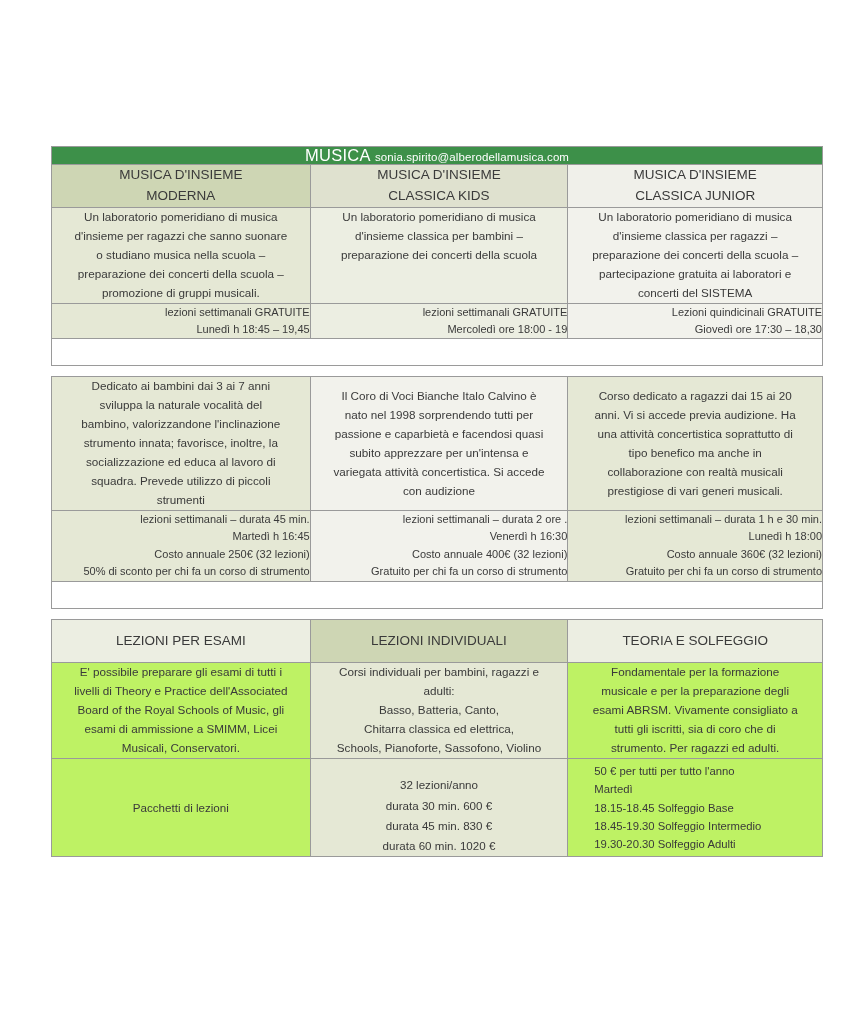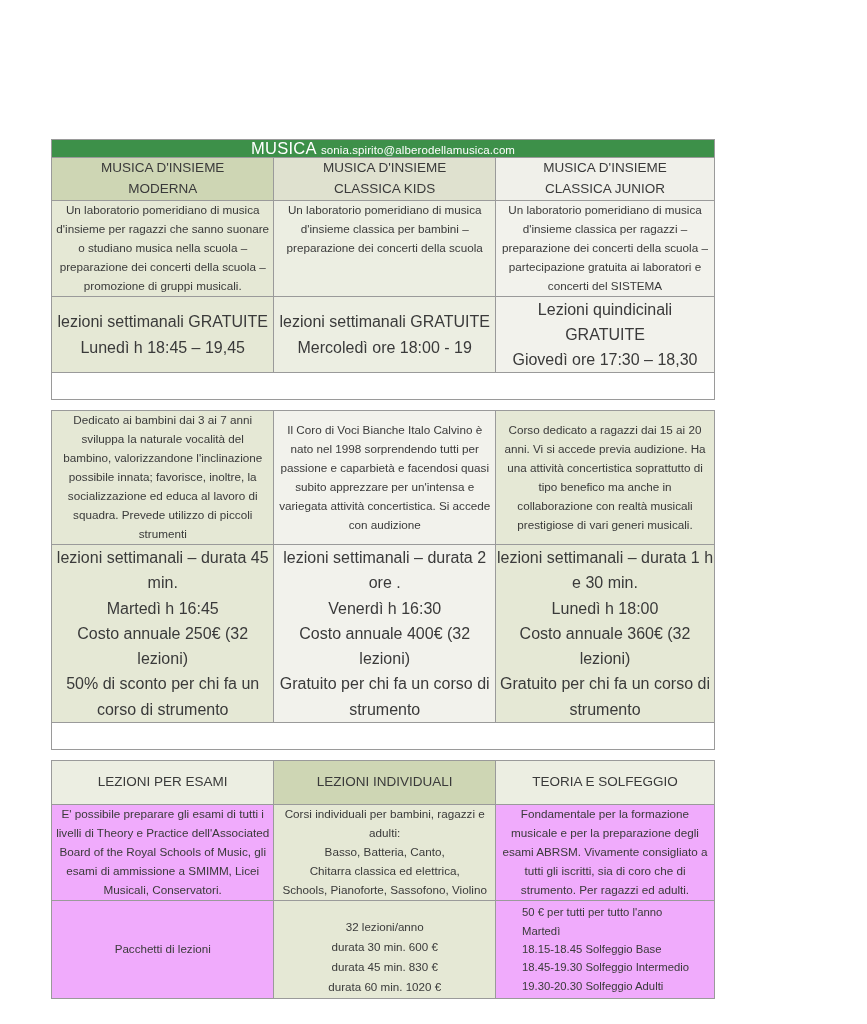--- a/index.html
+++ b/index.html
@@ -11,22 +11,22 @@
     width: 867px;
     height: 1024px;
     font-family: "Liberation Sans", sans-serif;
     color: #3a3a3a;
     position: relative;
     overflow: hidden;
   }
   .page {
     position: absolute;
     left: 51px;
-    top: 139px;
-    width: 664px;
+    top: 146px;
+    width: 772px;
   }
 
   
   .tbl {
     width: 100%;
     border-collapse: collapse;
     table-layout: fixed;
   }
   .tbl td {
     border: 1px solid #9a9a9a;
@@ -68,22 +68,22 @@
   
   .body-cell {
     text-align: center;
     font-size: 11.7px;
     line-height: 1.62;
     padding: 11px 10px 12px;
     vertical-align: middle;
   }
   .body-cell.top { vertical-align: top; }
   .info-cell {
-    text-align: center;
-    font-size: 16px;
+    text-align: right;
+    font-size: 11px;
     line-height: 1.58;
     padding: 9px 8px 10px;
     vertical-align: middle;
   }
   .info-cell.left {
     text-align: left;
     padding-left: 26px;
     font-size: 11.3px;
     line-height: 1.62;
   }
@@ -96,21 +96,21 @@
   }
   .pkg-cell.mid { padding-top: 16px; }
 
   
   .sh-olive   { background: #ced6b4; }
   .sh-mid     { background: #dfe1cf; }
   .sh-light   { background: #f0f0ea; }
   .sh-pale    { background: #e5e8d5; }
   .sh-cream   { background: #eceee2; }
   .sh-white   { background: #f2f2ec; }
-  .sh-plain   { background: #f0abfc; }
+  .sh-plain   { background: #bef264; }
 
   
   .spacer {
     height: 26px;
     background: #ffffff;
     border: 1px solid #9a9a9a;
   }
   .gap { height: 10px; }
 
   .nowrap-line { display: block; }
@@ -194,21 +194,21 @@
       <col class="col1">
         <col class="col2">
         <col class="col3">
     </colgroup>
     <tbody>
       <tr>
         <td class="body-cell sh-pale">
           <span class="nowrap-line">Dedicato ai bambini dai 3 ai 7 anni</span>
           <span class="nowrap-line">sviluppa la naturale vocalità del</span>
           <span class="nowrap-line">bambino, valorizzandone l'inclinazione</span>
-          <span class="nowrap-line">possibile innata; favorisce, inoltre, la</span>
+          <span class="nowrap-line">strumento innata; favorisce, inoltre, la</span>
           <span class="nowrap-line">socializzazione ed educa al lavoro di</span>
           <span class="nowrap-line">squadra. Prevede utilizzo di piccoli</span>
           <span class="nowrap-line">strumenti</span>
         </td>
         <td class="body-cell sh-white">
           <span class="nowrap-line">Il Coro di Voci Bianche Italo Calvino è</span>
           <span class="nowrap-line">nato nel 1998 sorprendendo tutti per</span>
           <span class="nowrap-line">passione e caparbietà e facendosi quasi</span>
           <span class="nowrap-line">subito apprezzare per un'intensa e</span>
           <span class="nowrap-line">variegata attività concertistica. Si accede</span>

